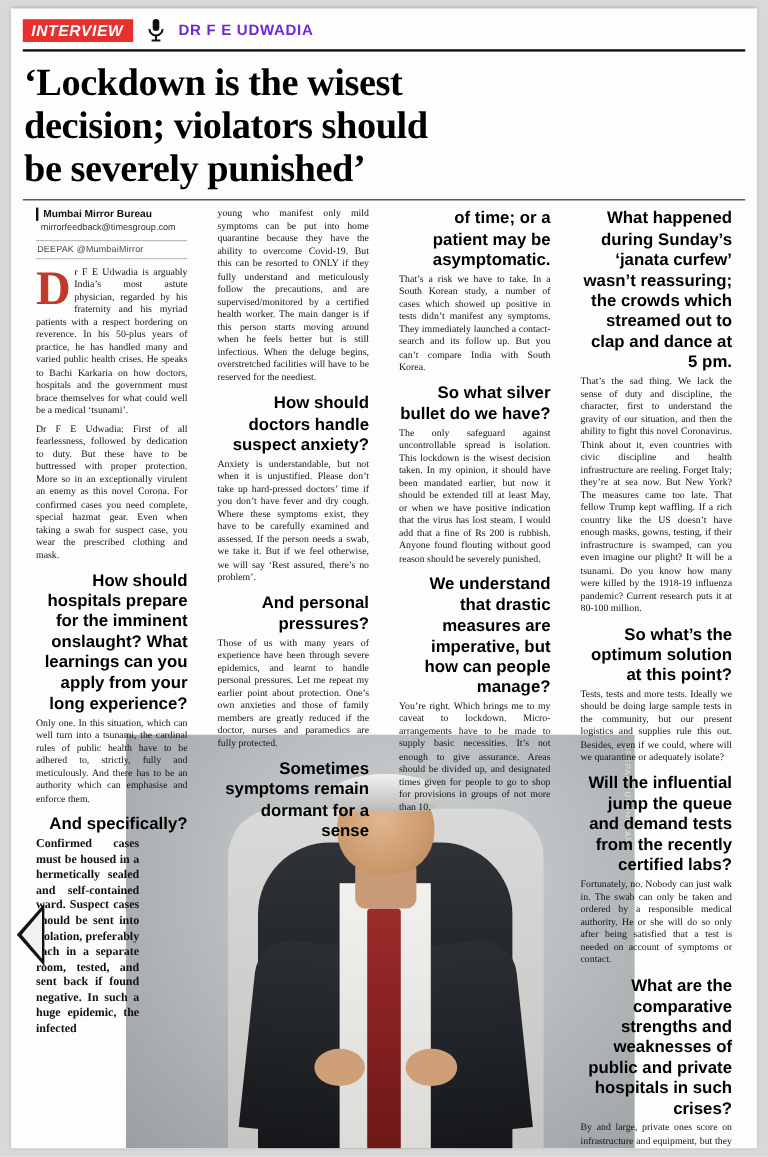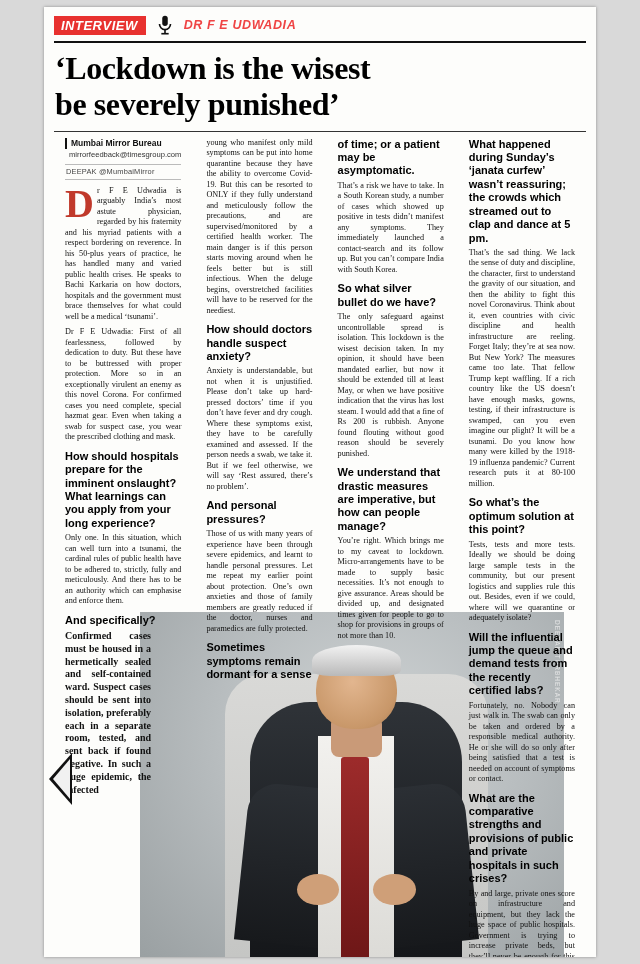--- a/index.html
+++ b/index.html
@@ -4,21 +4,21 @@
 <style>
   html,body{margin:0;padding:0;}
   body{
     width:640px;height:964px;
     background:#d9d9d9;
     font-family:"Liberation Serif", serif;
     overflow:hidden;
   }
   .page{
     position:relative;
-    width:552px;height:950px;
+    width:622px;height:950px;
     margin:7px auto 0 auto;
     background:#fdfdfb;
     box-shadow:0 0 3px rgba(0,0,0,.35);
     overflow:hidden;
   }
   
   .masthead{
     display:flex;align-items:center;
     padding:7px 12px 5px 10px;
     gap:8px;
@@ -30,21 +30,21 @@
     font-size:13px;letter-spacing:.5px;
     padding:3px 8px 3px 7px;
     line-height:1;
   }
   .mic-icon{
     width:22px;height:22px;display:block;
   }
   .byline-name{
     font-family:"Liberation Sans",sans-serif;
     font-weight:bold;font-size:12.5px;
-    letter-spacing:.6px;color:#ef4444;font-style:italic;
+    letter-spacing:.6px;color:#6d28d9;
   }
   .rule{
     height:2px;background:#111;margin:0 10px 6px 10px;
   }
   
   .headline{
     font-family:"Liberation Serif",serif;
     font-weight:bold;
     font-size:32px;
     line-height:1.12;
@@ -85,24 +85,24 @@
   .tweets{
     font-family:"Liberation Sans",sans-serif;
     font-size:7.4px;color:#444;
     border-top:1px solid #bbb;border-bottom:1px solid #bbb;
     padding:2px 0 2px 1px;margin-bottom:6px;
     letter-spacing:.2px;
   }
   .q{
     font-family:"Liberation Sans",sans-serif;
     font-weight:bold;
-    font-size:11px;
+    font-size:14px;
     line-height:1.22;
     margin:7px 0 3px 0;
-    text-align:left;
+    text-align:right;
     color:#000;
   }
   .q.first{margin-top:0;}
   .dropcap::first-letter{
     float:left;
     font-family:"Liberation Serif",serif;
     font-weight:bold;
     font-size:40px;
     line-height:32px;
     padding:2px 3px 0 0;
@@ -210,20 +210,21 @@
         <line x1="12" y1="17" x2="12" y2="21" stroke="#111" stroke-width="1.8"></line>
         <line x1="8" y1="21.5" x2="16" y2="21.5" stroke="#111" stroke-width="1.8"></line>
       </svg>
     </span>
     <span class="byline-name">DR F E UDWADIA</span>
   </div>
   <div class="rule"></div>
 
   <div class="headline">
     <span class="ln">‘Lockdown is the wisest</span>
+    <span class="ln">decision; violators should</span>
     <span class="ln">be severely punished’</span>
   </div>
   <div class="rule2"></div>
 
   <div class="cols">
 
     <div class="col">
       <div class="bureau">Mumbai Mirror Bureau</div>
       <div class="mail">mirrorfeedback@timesgroup.com</div>
       <div class="tweets">
@@ -258,21 +259,21 @@
       <p class="taper">You’re right. Which brings me to my caveat to lockdown. Micro-arrangements have to be made to supply basic necessities. It’s not enough to give assurance. Areas should be divided up, and designated times given for people to go to shop for provisions in groups of not more than 10.</p>
     </div>
 
     <div class="col">
       <div class="q first">What happened during Sunday’s ‘janata curfew’ wasn’t reassuring; the crowds which streamed out to clap and dance at 5 pm.</div>
       <p>That’s the sad thing. We lack the sense of duty and discipline, the character, first to understand the gravity of our situation, and then the ability to fight this novel Coronavirus. Think about it, even countries with civic discipline and health infrastructure are reeling. Forget Italy; they’re at sea now. But New York? The measures came too late. That fellow Trump kept waffling. If a rich country like the US doesn’t have enough masks, gowns, testing, if their infrastructure is swamped, can you even imagine our plight? It will be a tsunami. Do you know how many were killed by the 1918-19 influenza pandemic? Current research puts it at 80-100 million.</p>
       <div class="q">So what’s the optimum solution at this point?</div>
       <p>Tests, tests and more tests. Ideally we should be doing large sample tests in the community, but our present logistics and supplies rule this out. Besides, even if we could, where will we quarantine or adequately isolate?</p>
       <div class="q">Will the influential jump the queue and demand tests from the recently certified labs?</div>
       <p>Fortunately, no. Nobody can just walk in. The swab can only be taken and ordered by a responsible medical authority. He or she will do so only after being satisfied that a test is needed on account of symptoms or contact.</p>
-      <div class="q">What are the comparative strengths and provisions of public and private hospitals in such crises?</div>
+      <div class="q">What are the comparative strengths and weaknesses of public and private hospitals in such crises?</div>
       <p>By and large, private ones score on infrastructure and equipment, but they lack the huge space of public hospitals. Government is trying to increase private beds, but they’ll never be enough for this gargantuan crisis. I have long emphasised that the government and public hospitals should be the standard bearers, fortified with superb health care; and be excellent centres for teaching, learning and research.</p>
     </div>
 
   </div>
 
   <div class="photo">
     <div class="bg"></div>
     <div class="chair"></div>
     <div class="body"></div>
     <div class="arm-l"></div>

